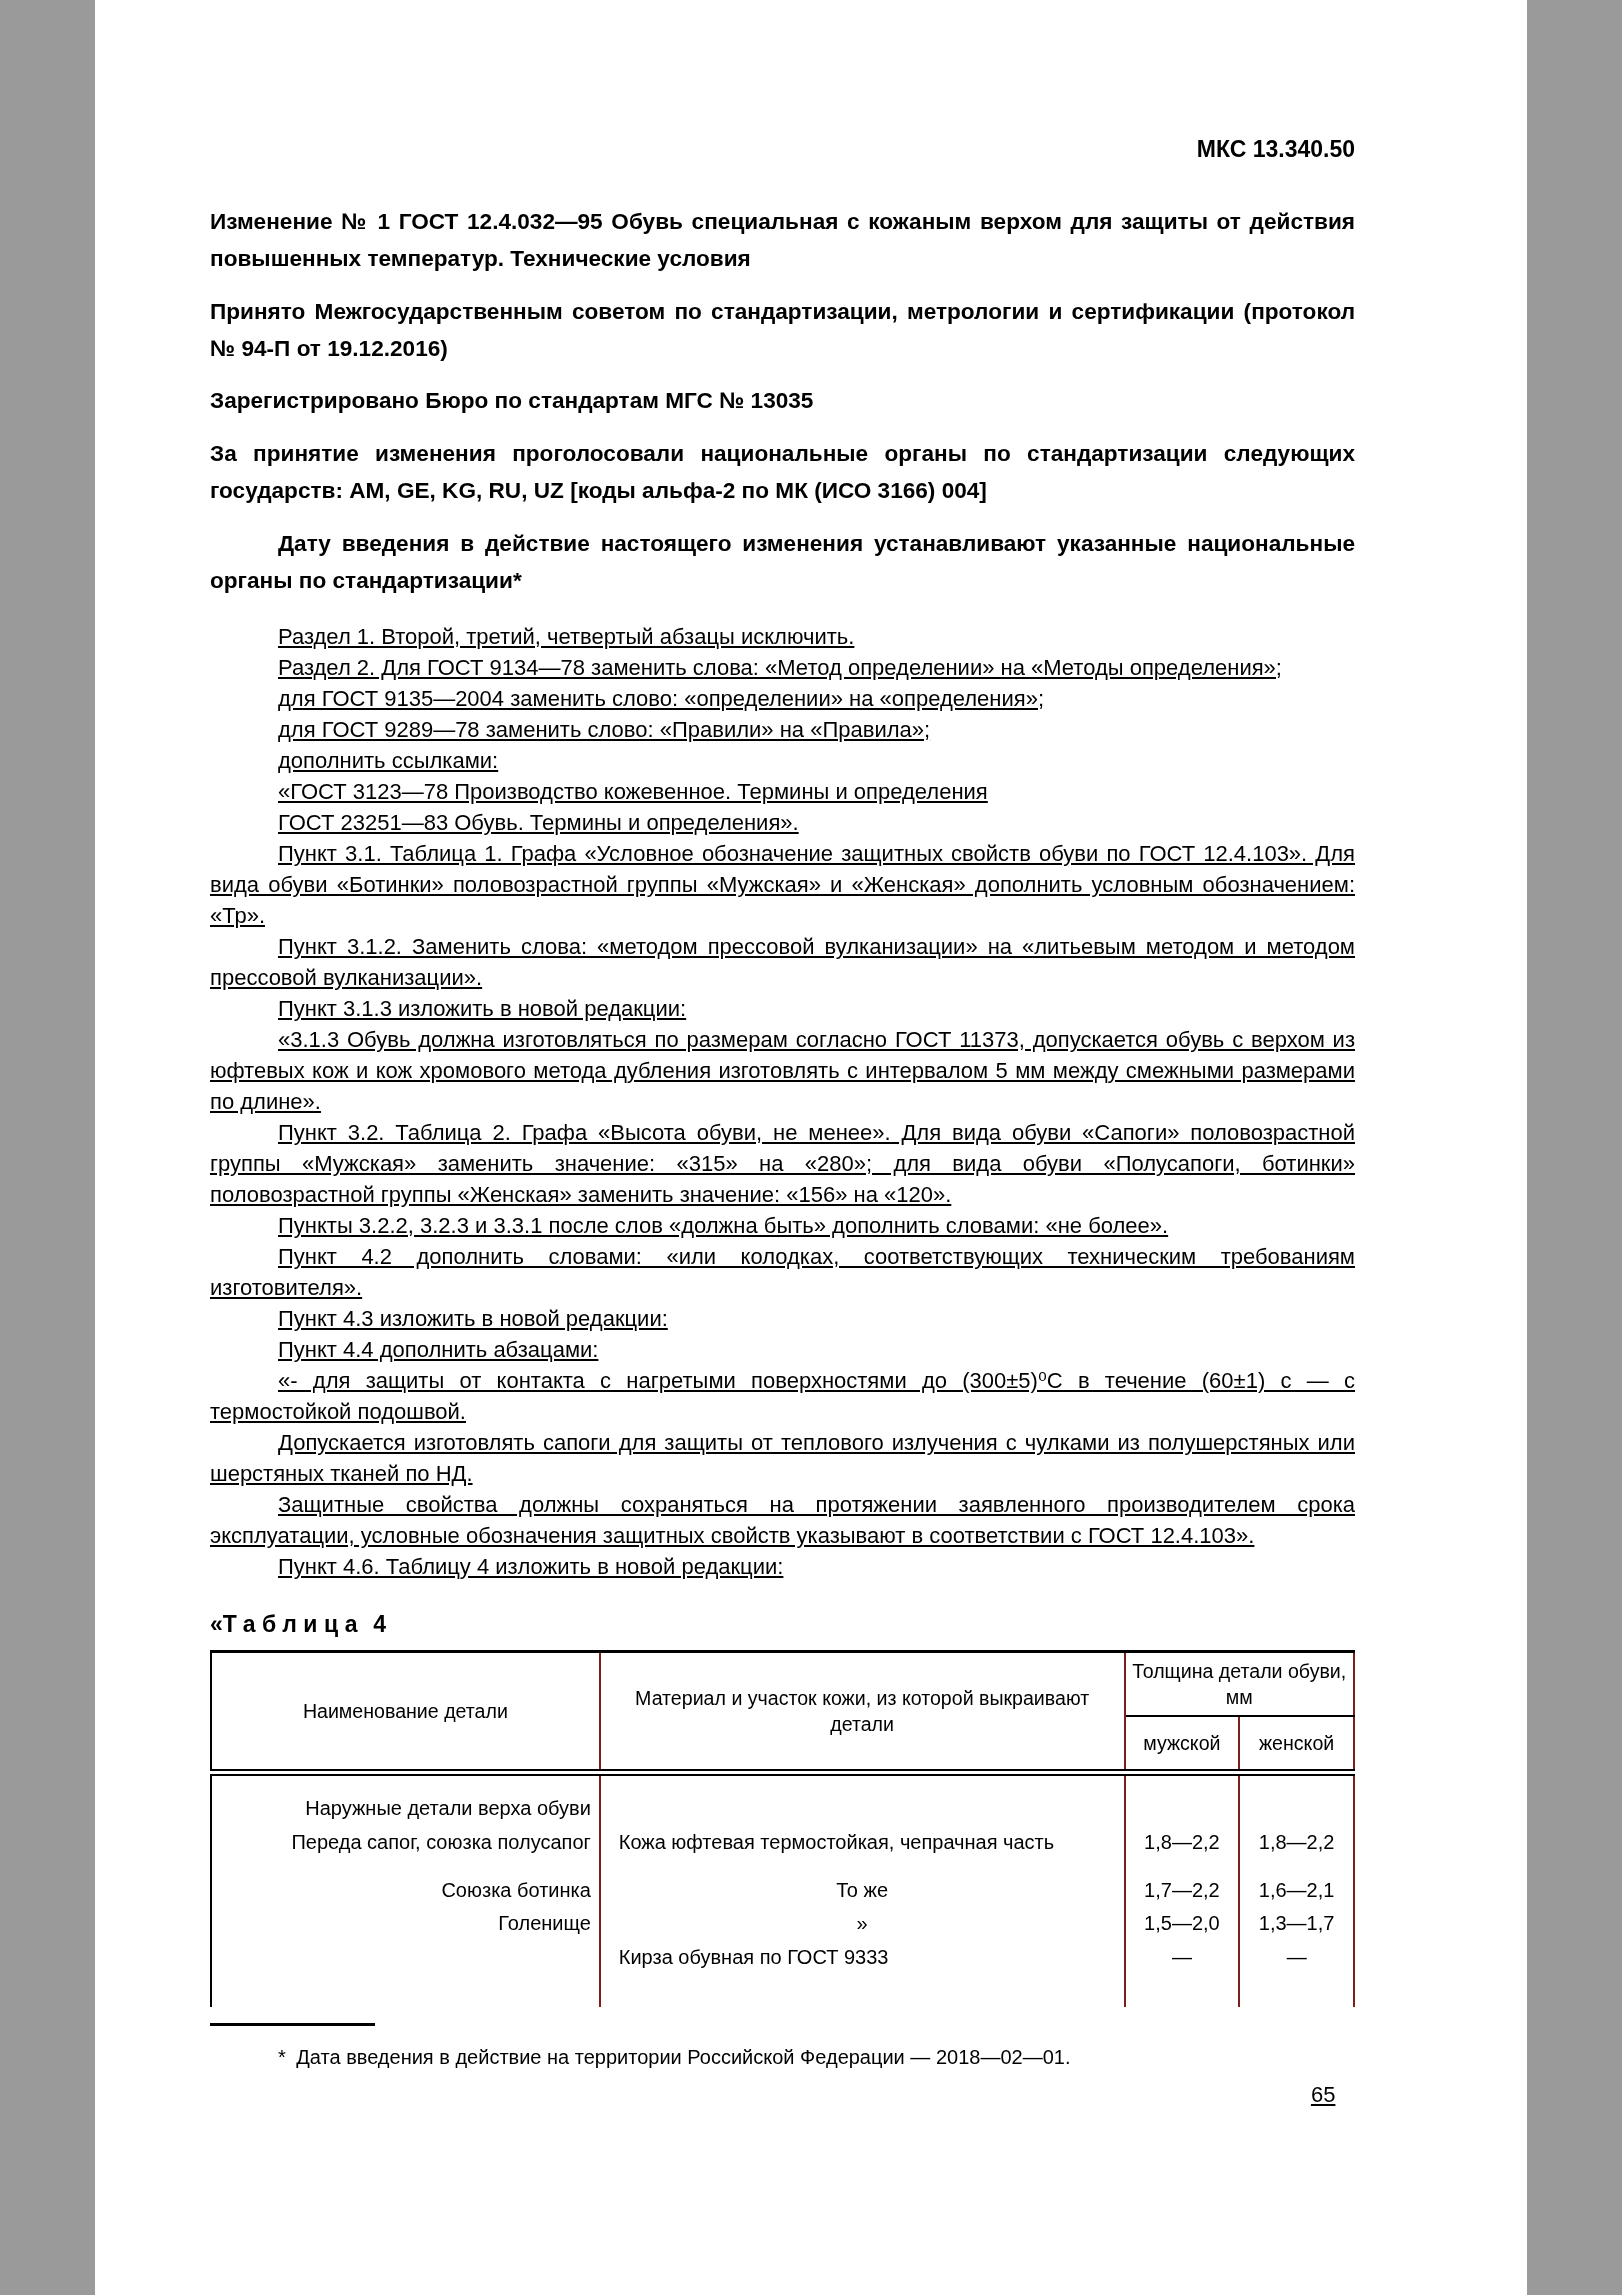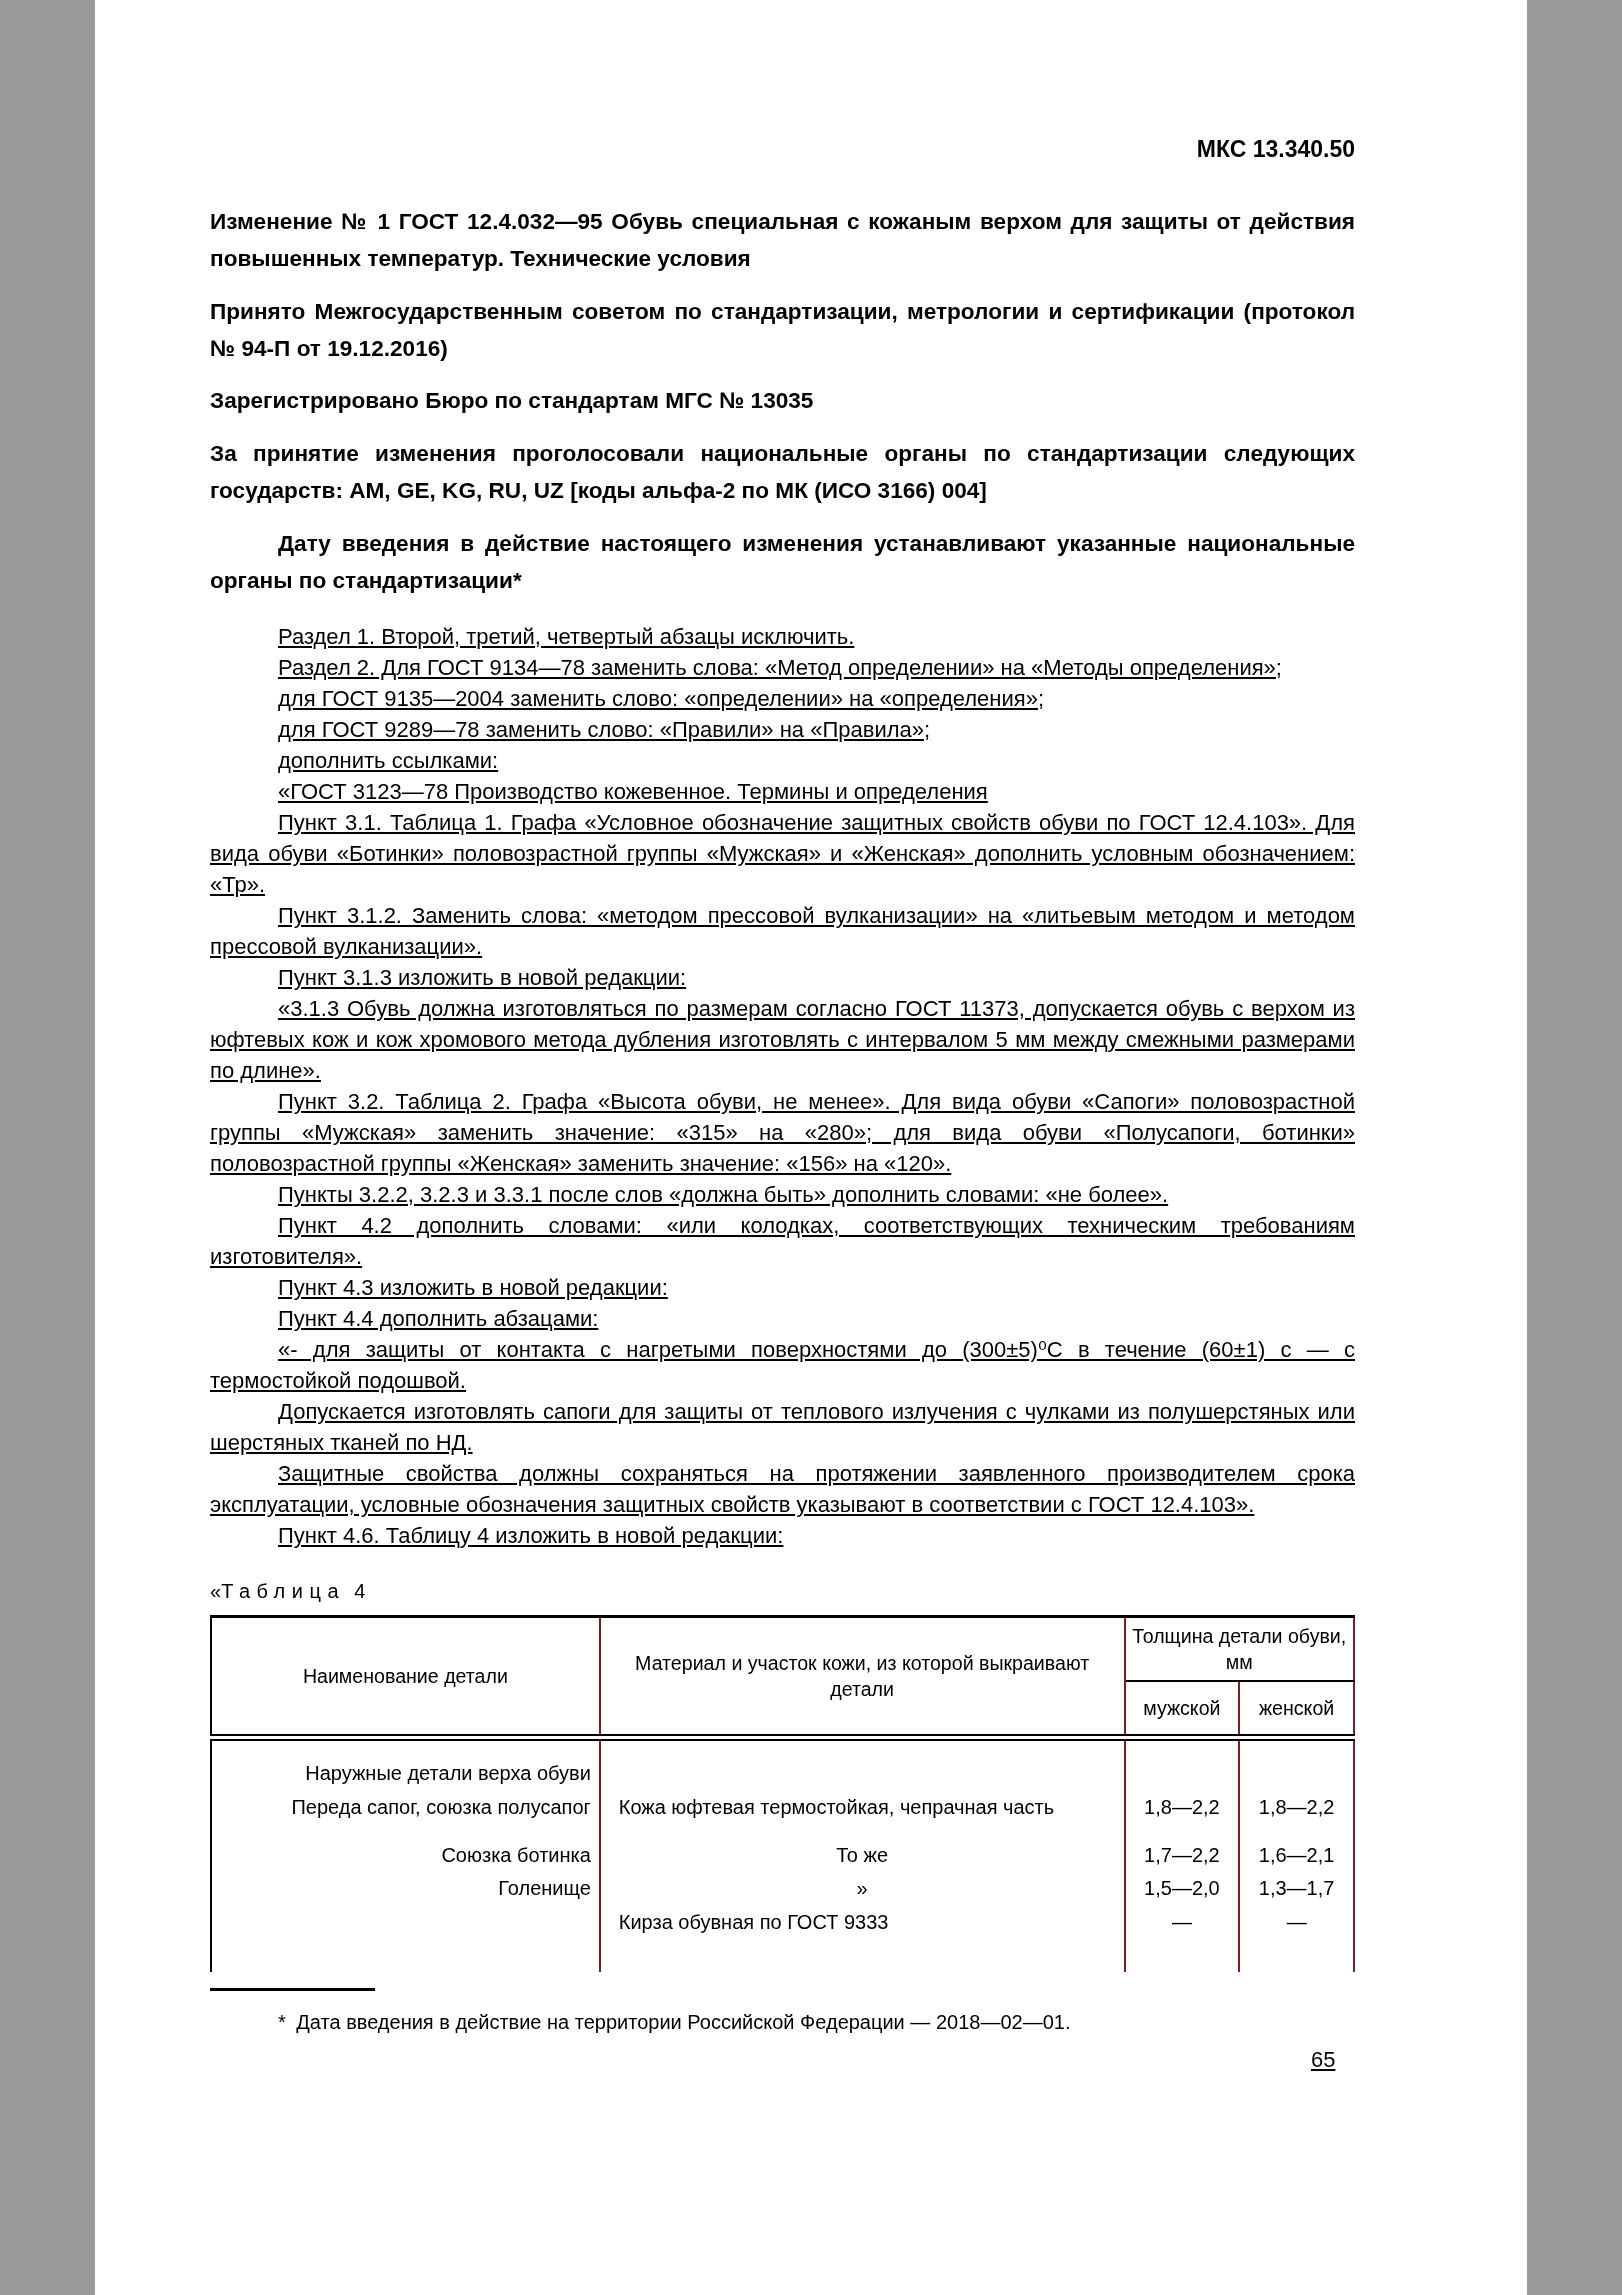--- a/index.html
+++ b/index.html
@@ -34,21 +34,22 @@
   .body-p {
     font-size: 22px;
     line-height: 31px;
     text-align: justify;
     text-indent: 68px;
     margin: 0;
     text-decoration: underline;
   }
   .tcaption {
     margin: 29px 0 11.8px 0;
-    font-size: 20px;
+    font-size: 23px;
+    font-weight: bold;
   }
   .tcaption .spaced { letter-spacing: 6.5px; }
   .tcaption .num { margin-left: 9.2px; }
   table.t4 {
     width: 100%;
     border-collapse: collapse;
     table-layout: fixed;
     border-top: 3.9px solid #000;
     border-left: 2px solid #000;
     border-right: 2px solid #000;
@@ -121,20 +122,21 @@
       <p class="lead-p indent">Дату введения в действие настоящего изменения устанавливают указанные национальные органы по стандартизации*</p>
     </section>
 
   <section id="docbody" class="doc-body">
       <p class="body-p">Раздел 1. Второй, третий, четвертый абзацы исключить.</p>
       <p class="body-p">Раздел 2. Для ГОСТ 9134—78 заменить слова: «Метод определении» на «Методы определения»;</p>
       <p class="body-p">для ГОСТ 9135—2004 заменить слово: «определении» на «определения»;</p>
       <p class="body-p">для ГОСТ 9289—78 заменить слово: «Правили» на «Правила»;</p>
       <p class="body-p">дополнить ссылками:</p>
       <p class="body-p">«ГОСТ 3123—78 Производство кожевенное. Термины и определения</p>
+      <p class="body-p">ГОСТ 23251—83 Обувь. Термины и определения».</p>
       <p class="body-p">Пункт 3.1. Таблица 1. Графа «Условное обозначение защитных свойств обуви по ГОСТ 12.4.103». Для вида обуви «Ботинки» половозрастной группы «Мужская» и «Женская» дополнить условным обозначением: «Тр».</p>
       <p class="body-p">Пункт 3.1.2. Заменить слова: «методом прессовой вулканизации» на «литьевым методом и методом прессовой вулканизации».</p>
       <p class="body-p">Пункт 3.1.3 изложить в новой редакции:</p>
       <p class="body-p">«3.1.3 Обувь должна изготовляться по размерам согласно ГОСТ 11373, допускается обувь с верхом из юфтевых кож и кож хромового метода дубления изготовлять с интервалом 5 мм между смежными размерами по длине».</p>
       <p class="body-p">Пункт 3.2. Таблица 2. Графа «Высота обуви, не менее». Для вида обуви «Сапоги» половозрастной группы «Мужская» заменить значение: «315» на «280»; для вида обуви «Полусапоги, ботинки» половозрастной группы «Женская» заменить значение: «156» на «120».</p>
       <p class="body-p">Пункты 3.2.2, 3.2.3 и 3.3.1 после слов «должна быть» дополнить словами: «не более».</p>
       <p class="body-p">Пункт 4.2 дополнить словами: «или колодках, соответствующих техническим требованиям изготовителя».</p>
       <p class="body-p">Пункт 4.3 изложить в новой редакции:</p>
       <p class="body-p">Пункт 4.4 дополнить абзацами:</p>
       <p class="body-p">«- для защиты от контакта с нагретыми поверхностями до (300±5)⁰С в течение (60±1) с — с термостойкой подошвой.</p>

